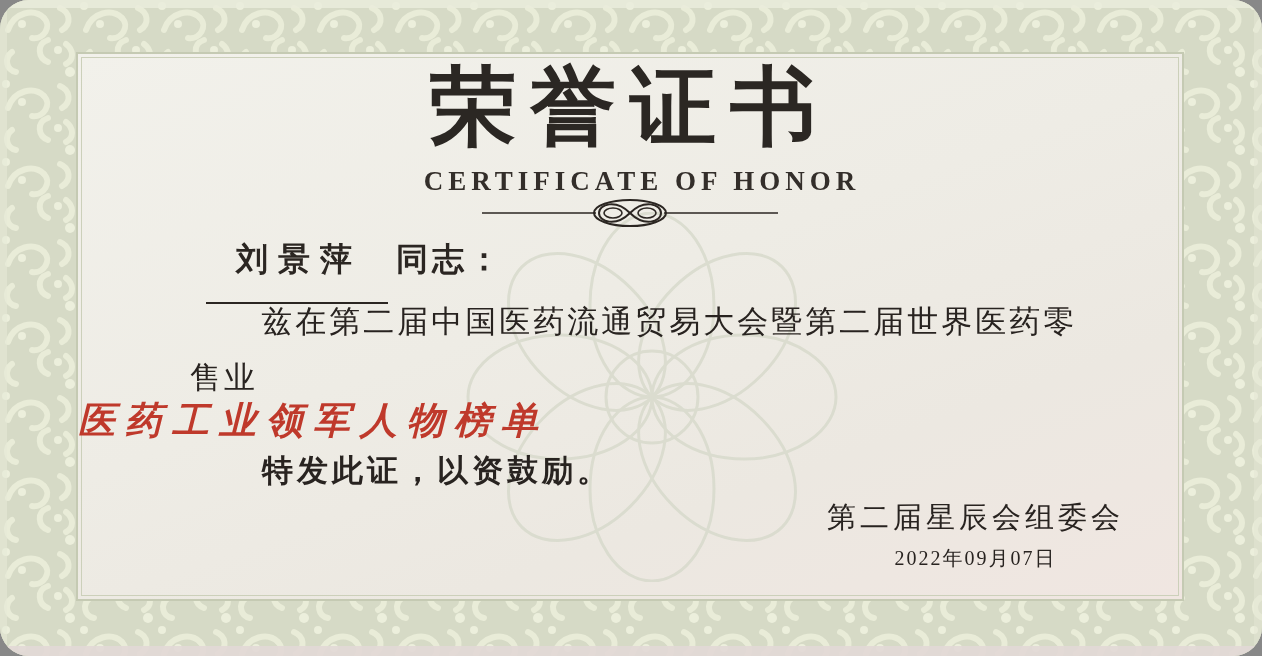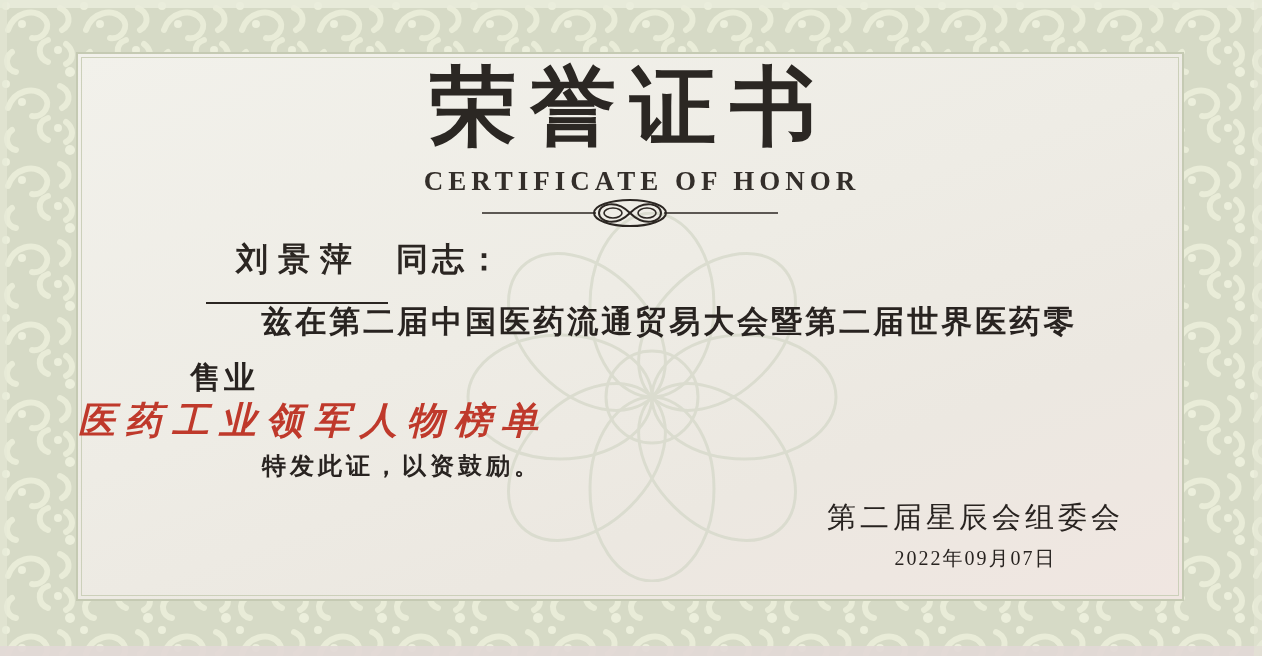--- a/index.html
+++ b/index.html
@@ -3,20 +3,21 @@
 <meta charset="utf-8">
 <style>
   html,body{margin:0;padding:0;background:#888;}
   .page{
     position:relative;
     width:1262px;height:656px;
     margin:0 auto;
     overflow:hidden;
     font-family:"Liberation Serif","DejaVu Serif",serif;
     background:#d6dac6;
+    border-radius:29px;
   }
   .bg-svg{position:absolute;left:0;top:0;width:1262px;height:656px;display:block;}
   .paper{
     position:absolute;left:76px;top:52px;width:1108px;height:549px;
     background:linear-gradient(160deg,#f2f1eb 0%,#eeece5 45%,#ece8e1 72%,#f0e6e1 100%);
     border:2px solid #c5cab3;
     box-sizing:border-box;
     z-index:1;
   }
   .paper-inner{
@@ -44,32 +45,32 @@
   }
   .name-underline{
     display:inline-block;
     border-bottom:2px solid #2b2622;
     padding:0 26px 20px 30px;
     letter-spacing:10px;
   }
   .salutation{display:inline-block;margin-left:8px;letter-spacing:4px;}
   .body-text{
     position:absolute;top:240px;left:112px;right:96px;
-    font-size:31px;font-weight:700;line-height:56px;
+    font-size:31px;font-weight:400;line-height:56px;
     letter-spacing:3px;color:#282320;
   }
   .body-line-1{text-indent:2.3em;}
   .award-line{
     position:absolute;top:342px;left:0;width:100%;
     font-size:37px;font-weight:700;font-style:italic;
     letter-spacing:10px;color:#bf392b;
   }
   .closing-line{
     position:absolute;top:396px;left:184px;
-    font-size:24px;font-weight:700;letter-spacing:4px;color:#282320;
+    font-size:31px;font-weight:700;letter-spacing:4px;color:#282320;
   }
   .sign-block{
     position:absolute;top:444px;right:58px;text-align:center;
     font-weight:400;color:#282320;
   }
   .issuer-line{font-size:29px;letter-spacing:4px;}
   .date-line{font-size:20px;letter-spacing:2px;margin-top:7px;}
 </style>
 </head>
 <body>

